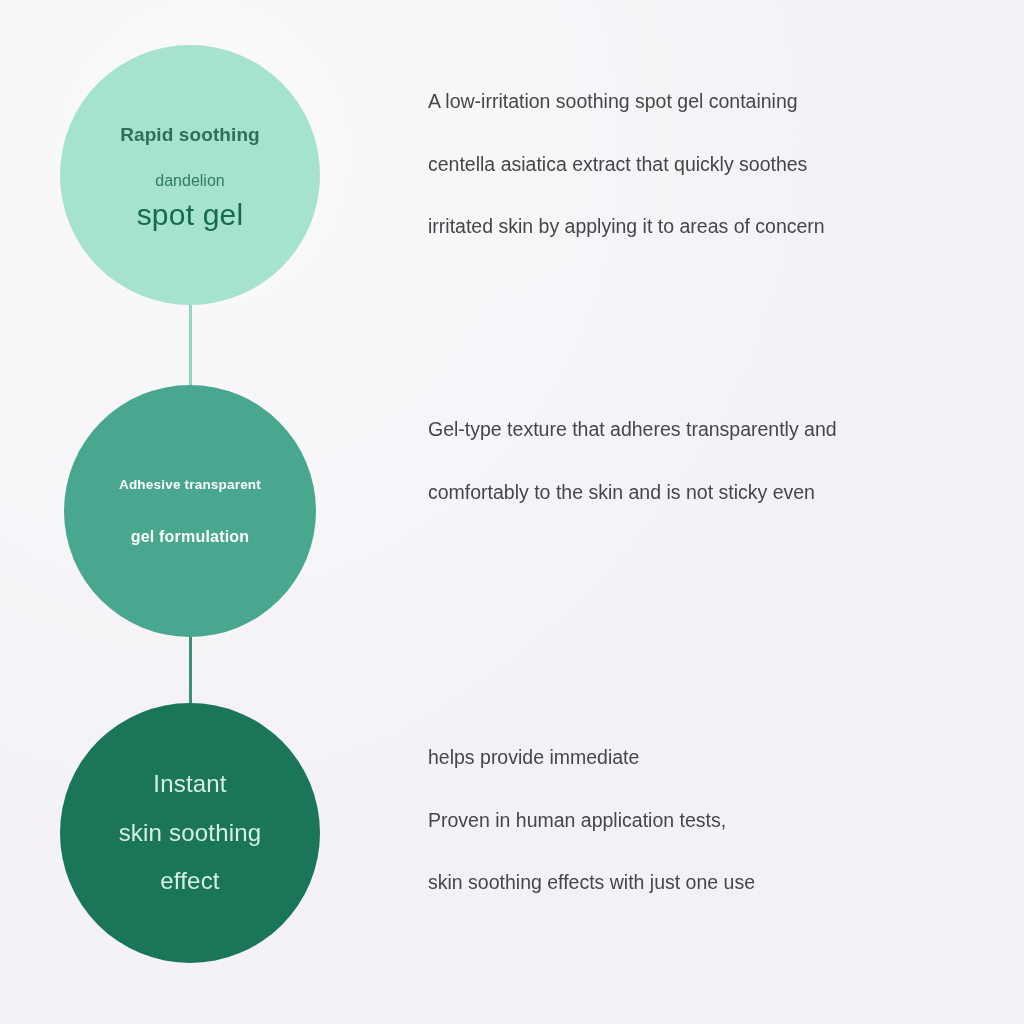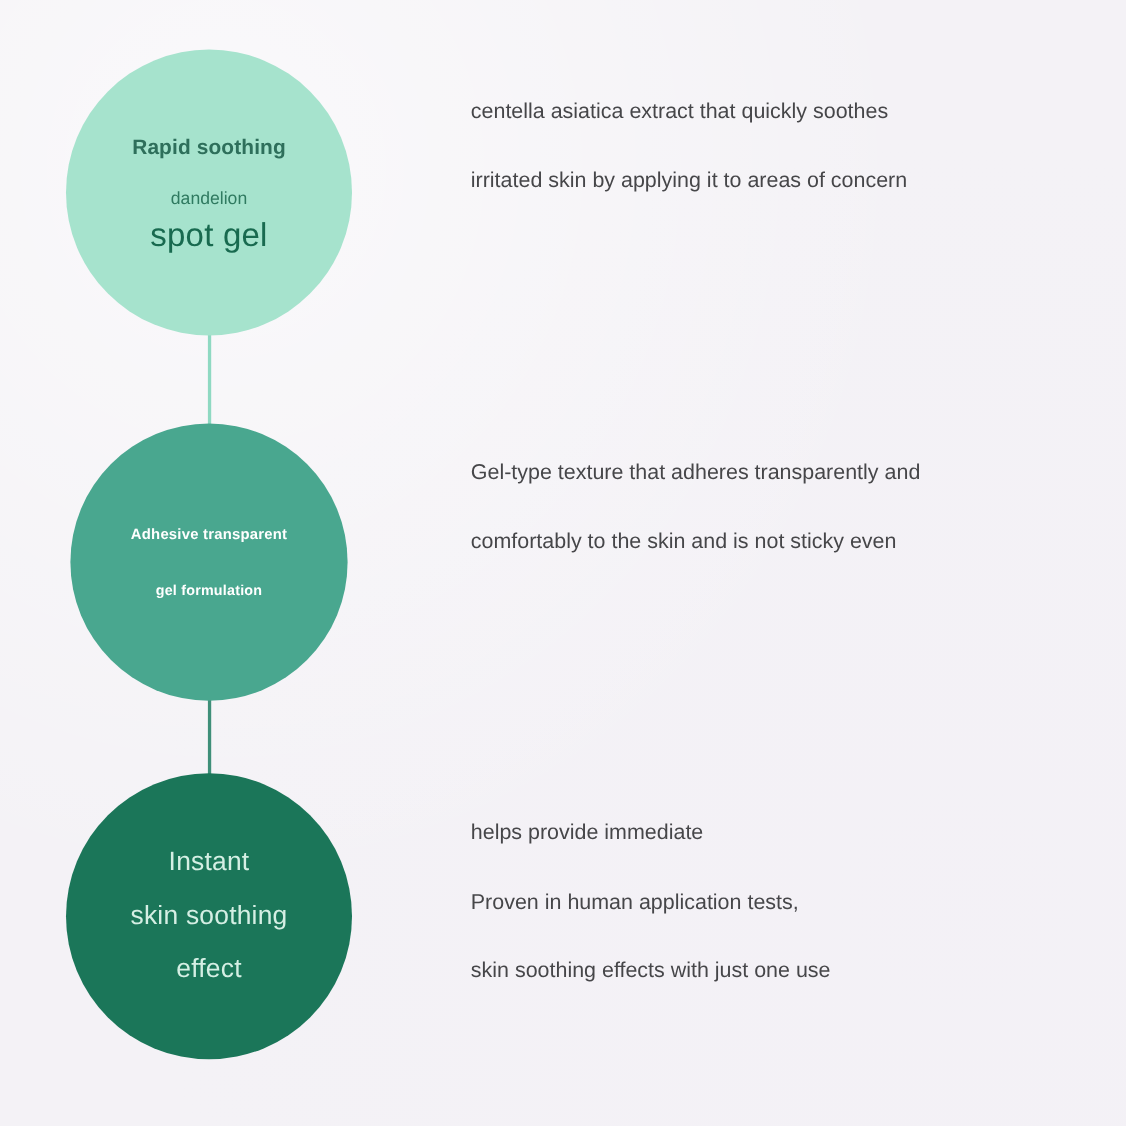--- a/index.html
+++ b/index.html
@@ -109,21 +109,21 @@
 
   
   .c2-line1 {
     font-size: 13.5px;
     font-weight: 700;
     color: #ffffff;
     letter-spacing: 0.2px;
     margin-bottom: 36px;
   }
   .c2-line2 {
-    font-size: 13px;
+    font-size: 16px;
     font-weight: 700;
     color: #ffffff;
     letter-spacing: 0.2px;
   }
 
   
   .c3-line {
     font-size: 24px;
     font-weight: 500;
     color: #d5efe4;
@@ -163,20 +163,21 @@
   <div class="connector connector-1"></div>
   <div class="connector connector-2"></div>
 
   <div class="circle circle-1">
     <div class="c1-line1">Rapid soothing</div>
     <div class="c1-line2">dandelion</div>
     <div class="c1-line3">spot gel</div>
   </div>
 
   <div class="desc-block desc-block-1">
+    <div class="desc-line">A low-irritation soothing spot gel containing</div>
     <div class="desc-line">centella asiatica extract that quickly soothes</div>
     <div class="desc-line">irritated skin by applying it to areas of concern</div>
   </div>
 
   <div class="circle circle-2">
     <div class="c2-line1">Adhesive transparent</div>
     <div class="c2-line2">gel formulation</div>
   </div>
 
   <div class="desc-block desc-block-2">

